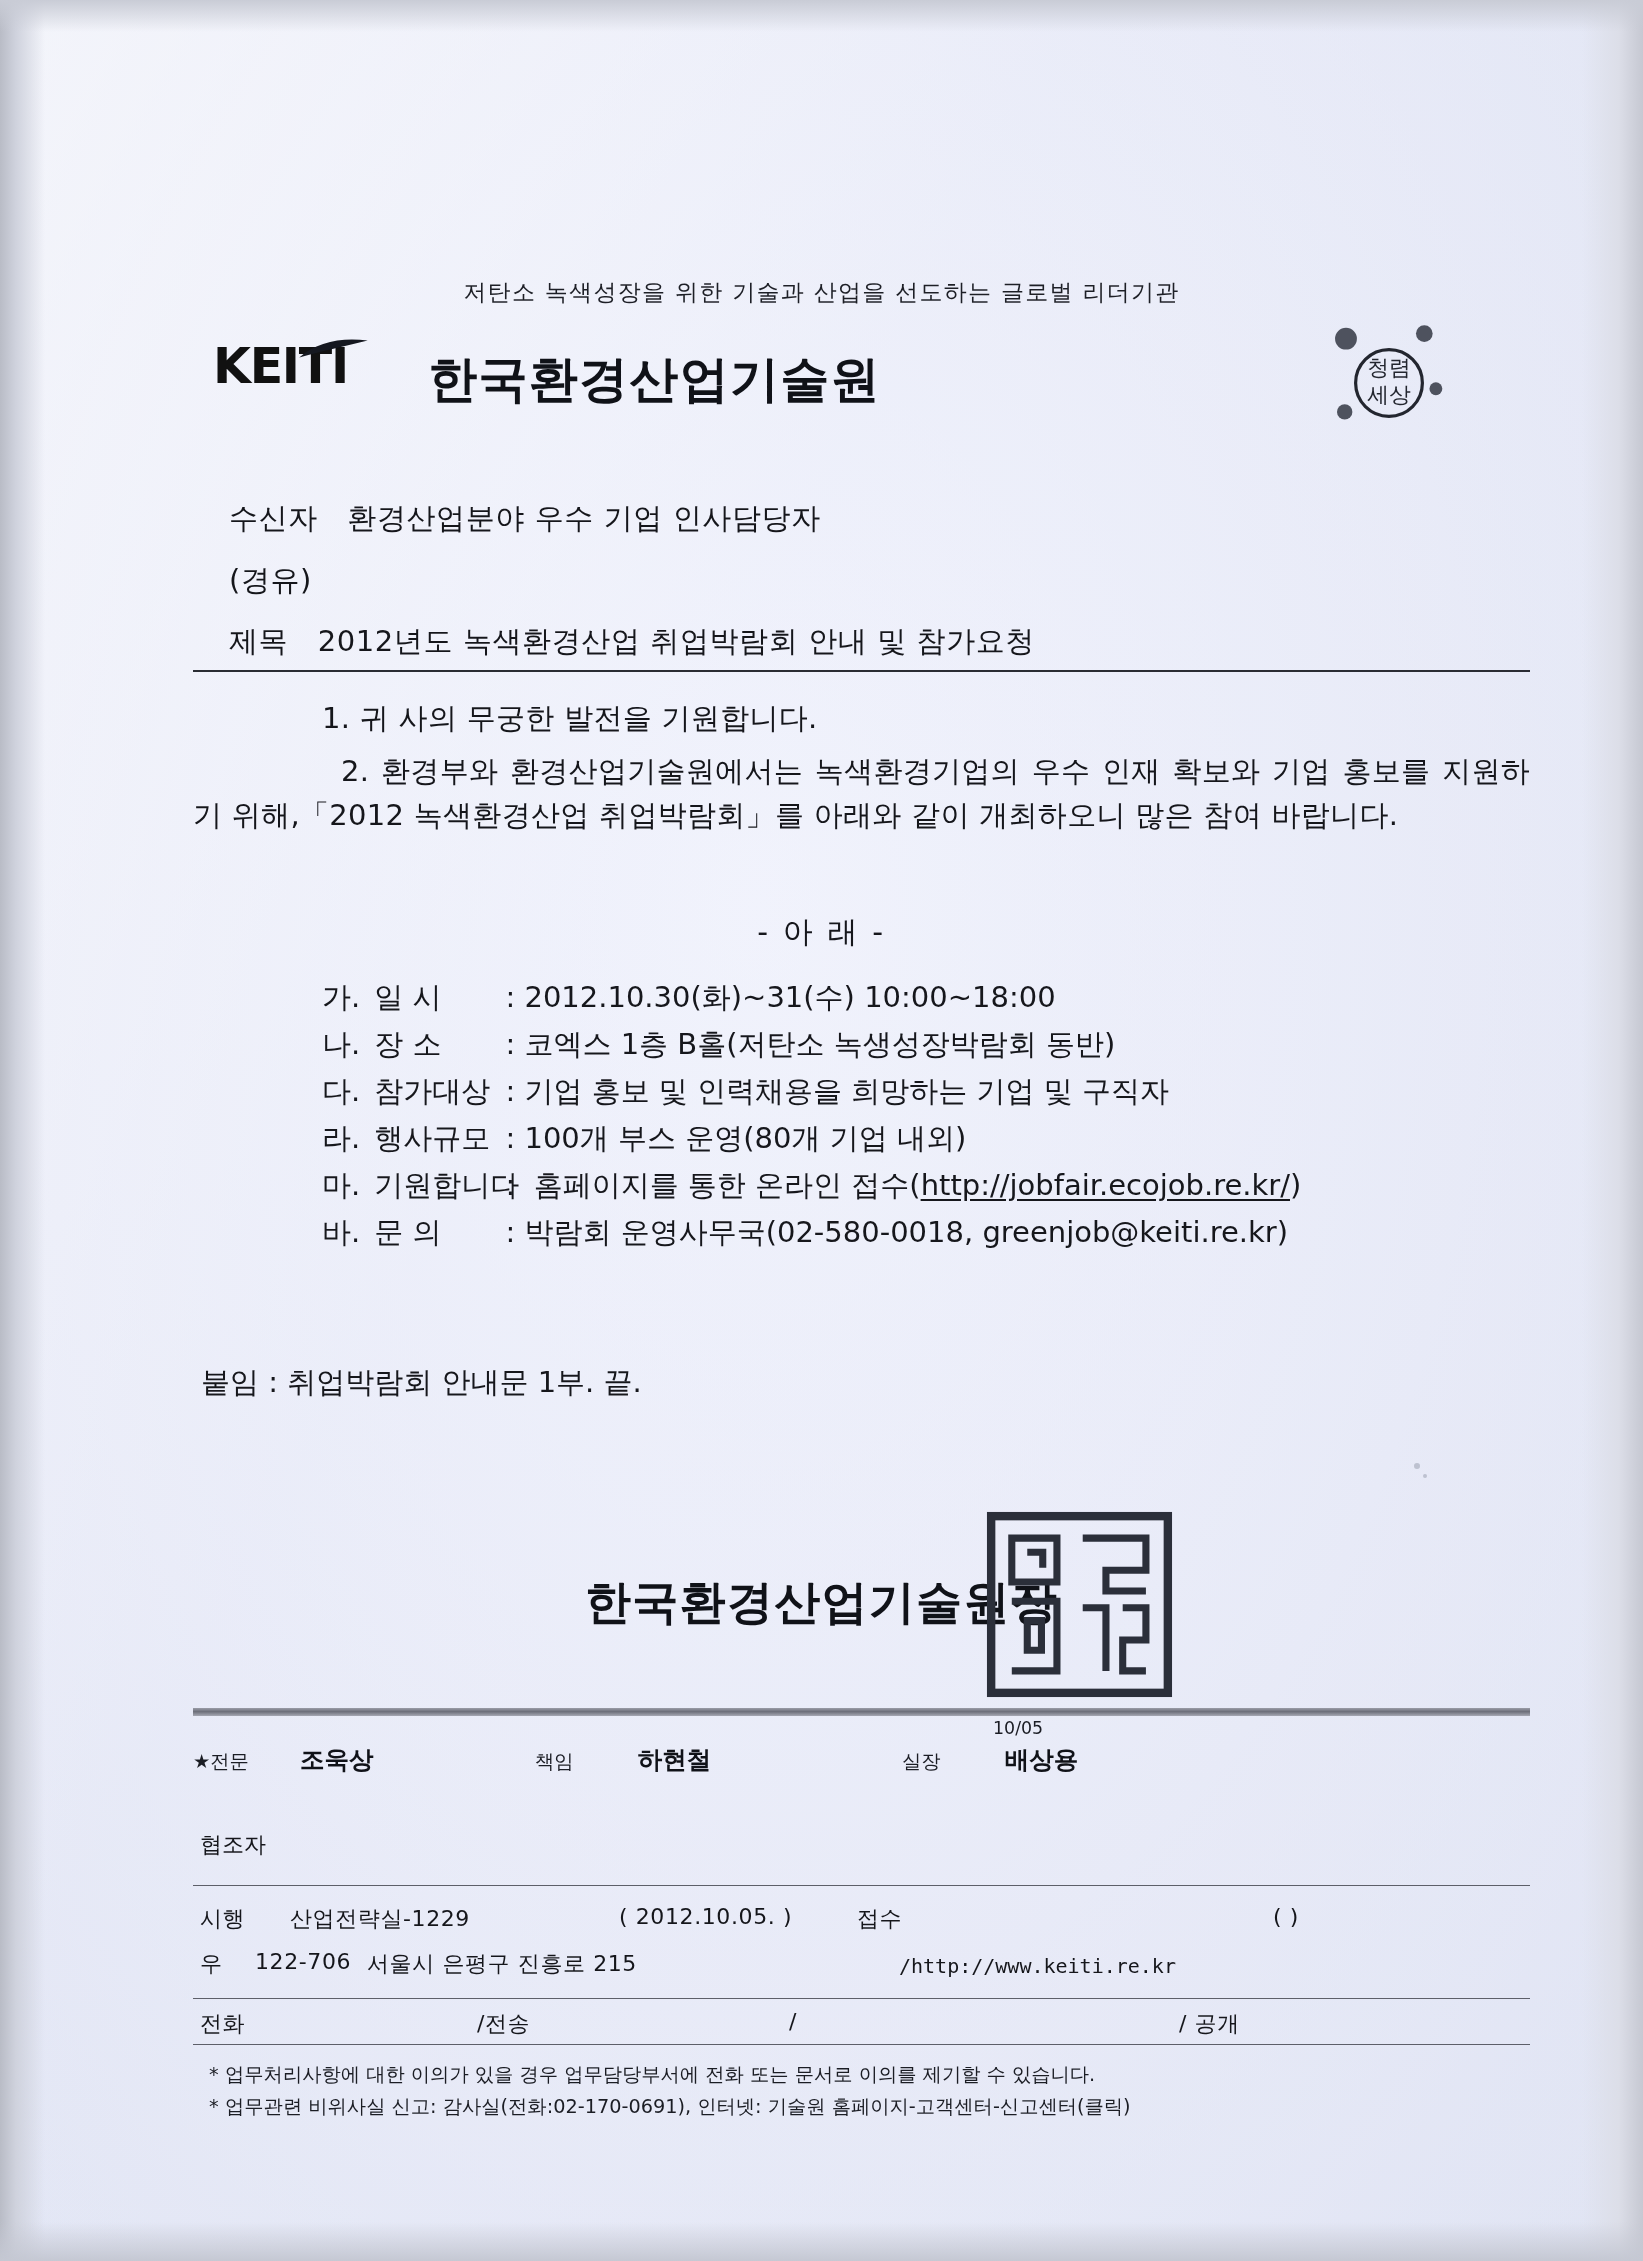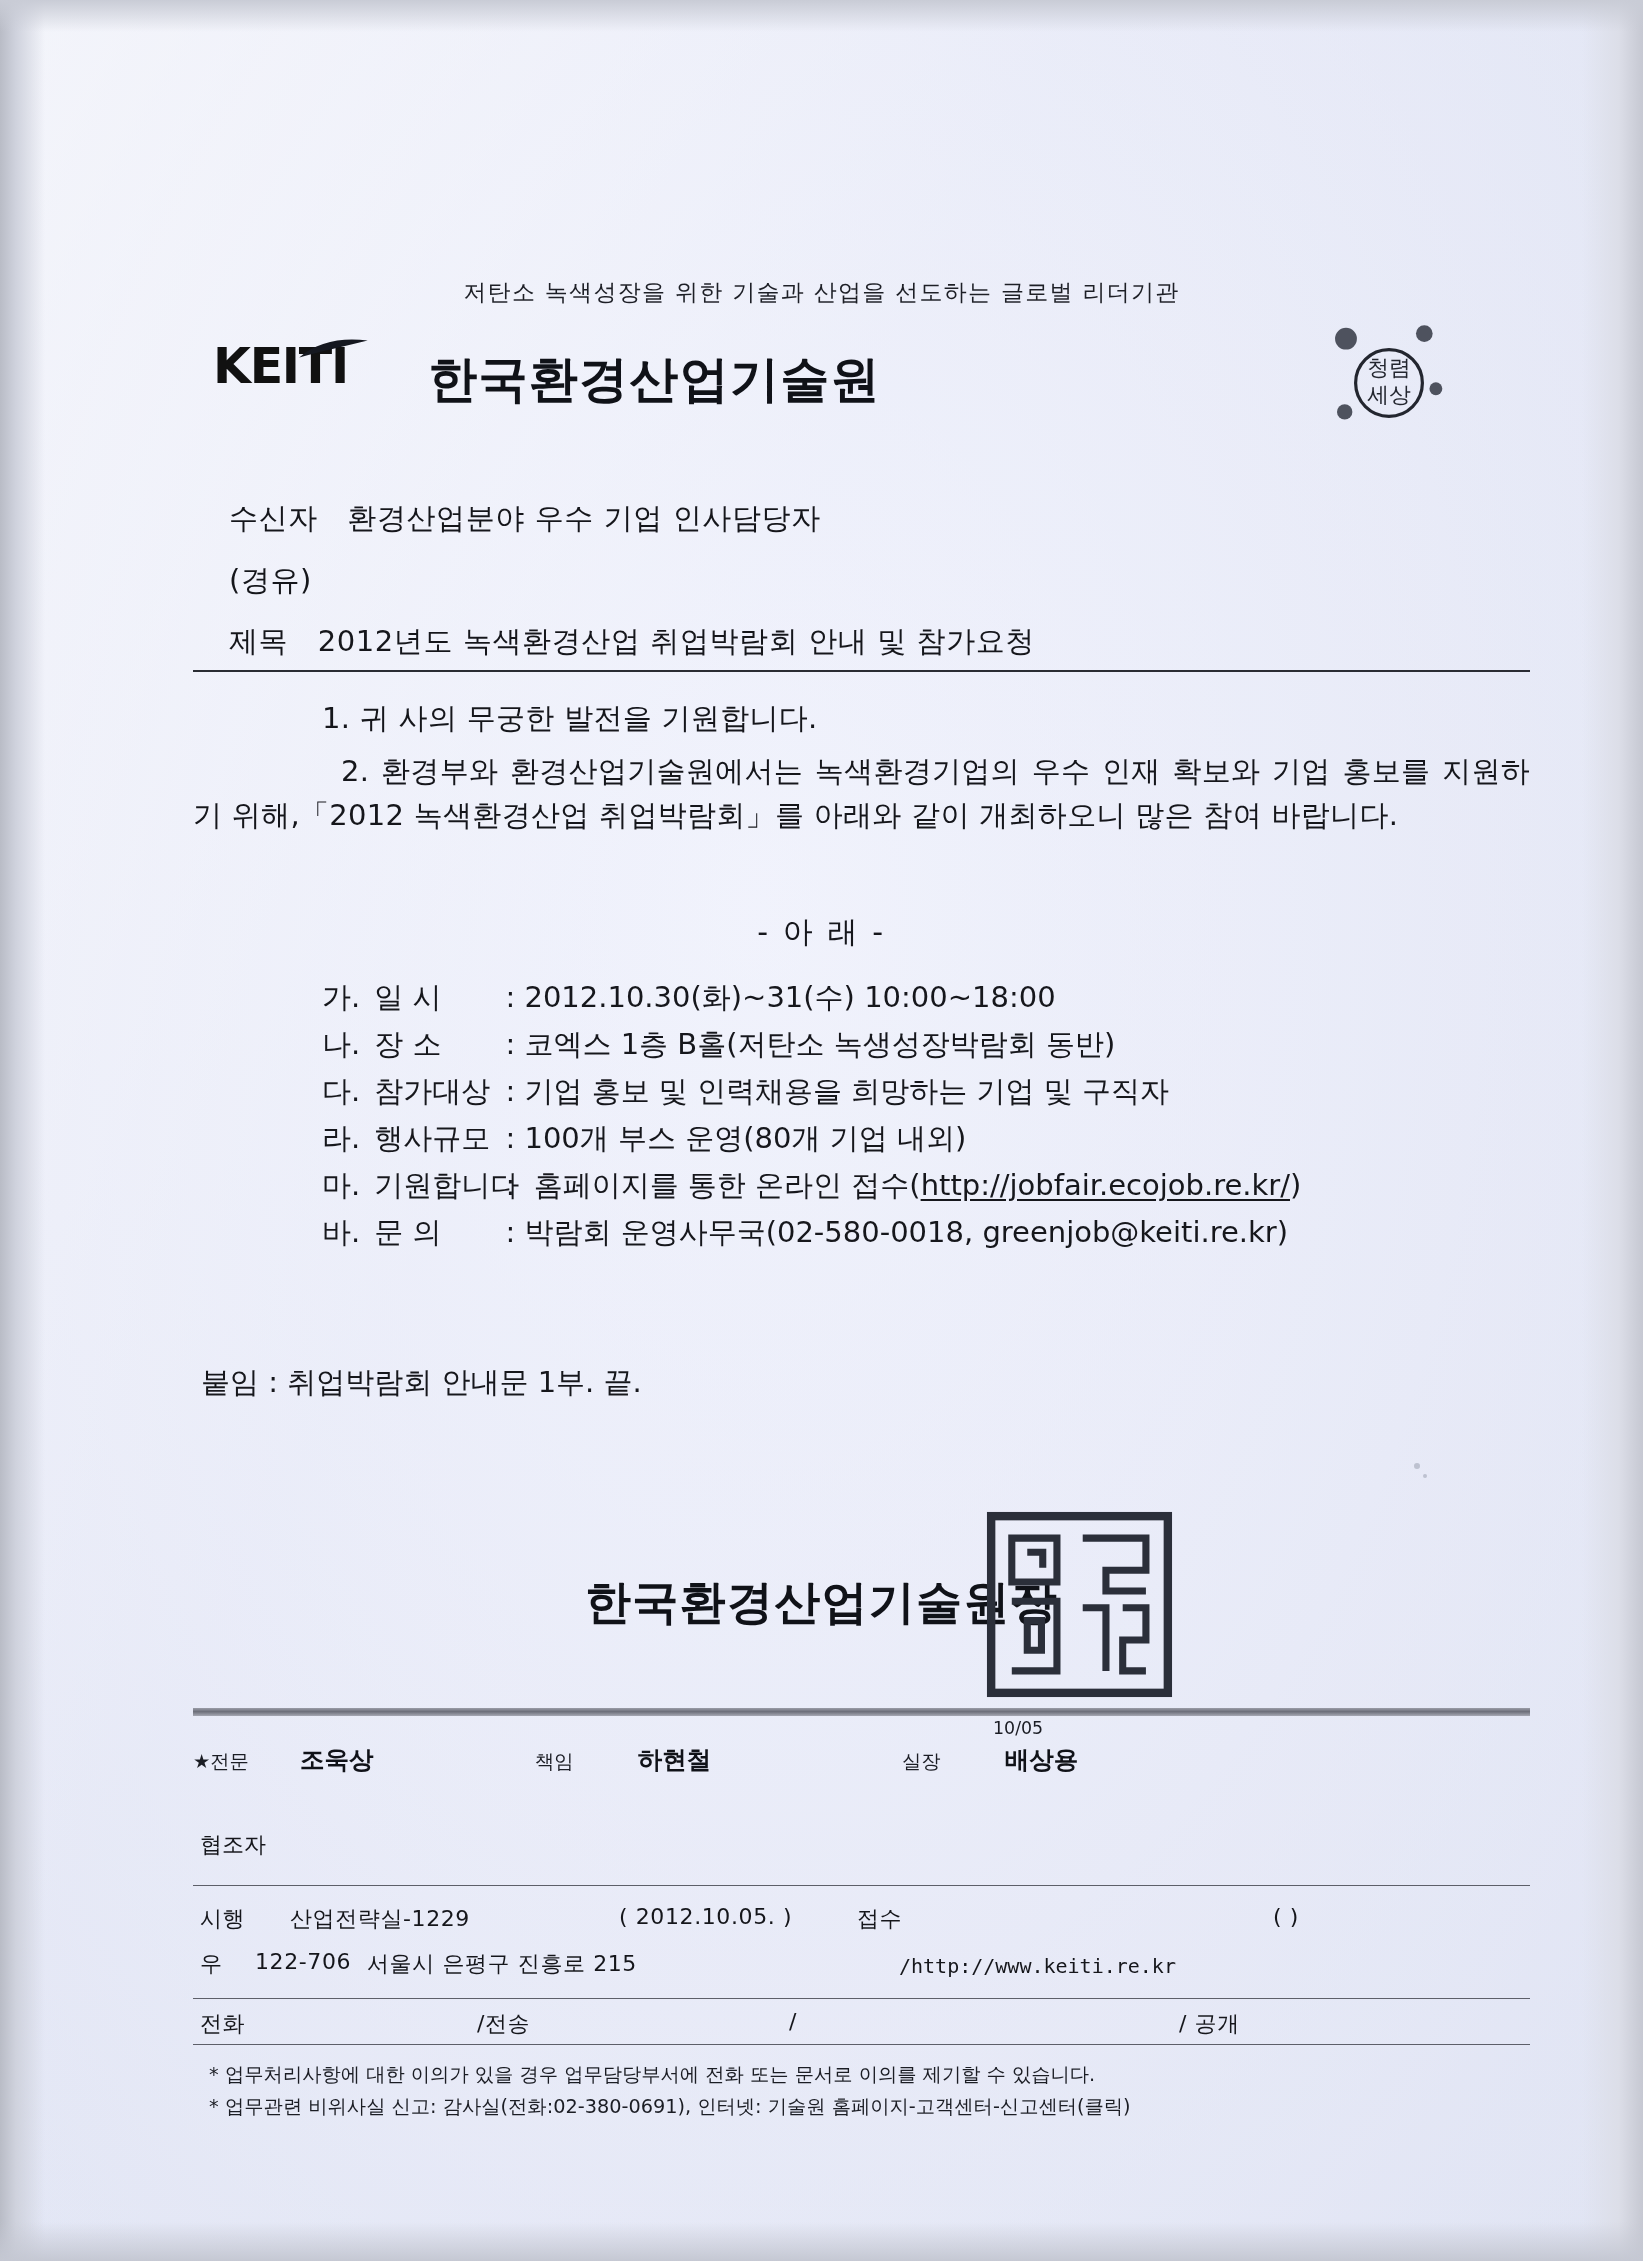--- a/index.html
+++ b/index.html
@@ -417,21 +417,21 @@
     <div class="foot-line" style="top:2009px; left:789px;">/</div>
     <div class="foot-line" style="top:2009px; left:1179px;">/ 공개</div>
 
     <div class="thin-rule" style="top:2044px;"></div>
 
     <div class="notes">
       <div>
         <span class="star">*</span><span>업무처리사항에 대한 이의가 있을 경우 업무담당부서에 전화 또는 문서로 이의를 제기할 수 있습니다.</span>
       </div>
       <div>
-        <span class="star">*</span><span>업무관련 비위사실 신고: 감사실(전화:02-380-0691), 인터넷: 기술원 홈페이지-고객센터-신고센터(클릭)</span>
+        <span class="star">*</span><span>업무관련 비위사실 신고: 감사실(전화:02-170-0691), 인터넷: 기술원 홈페이지-고객센터-신고센터(클릭)</span>
       </div>
     </div>
 
     <div class="speck" style="left:1414px; top:1463px; width:5.8px; height:5.8px;"></div>
     <div class="speck" style="left:1423px; top:1474px; width:3.9px; height:3.9px;"></div>
   </div>
 
   <div class="edge-left"></div>
   <div class="edge-right"></div>
   <div class="edge-top"></div>

